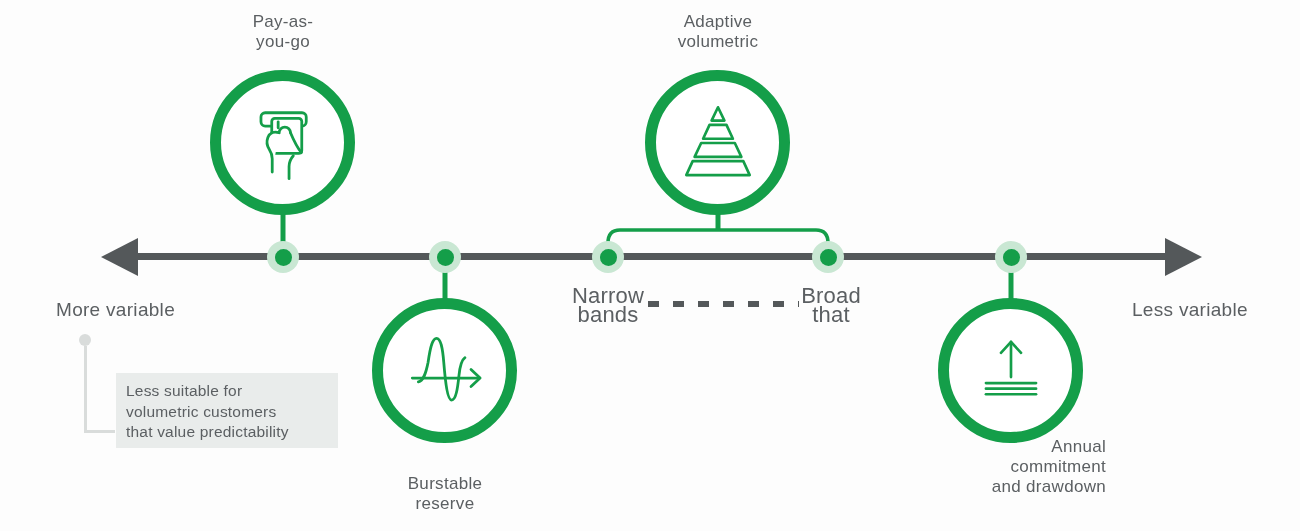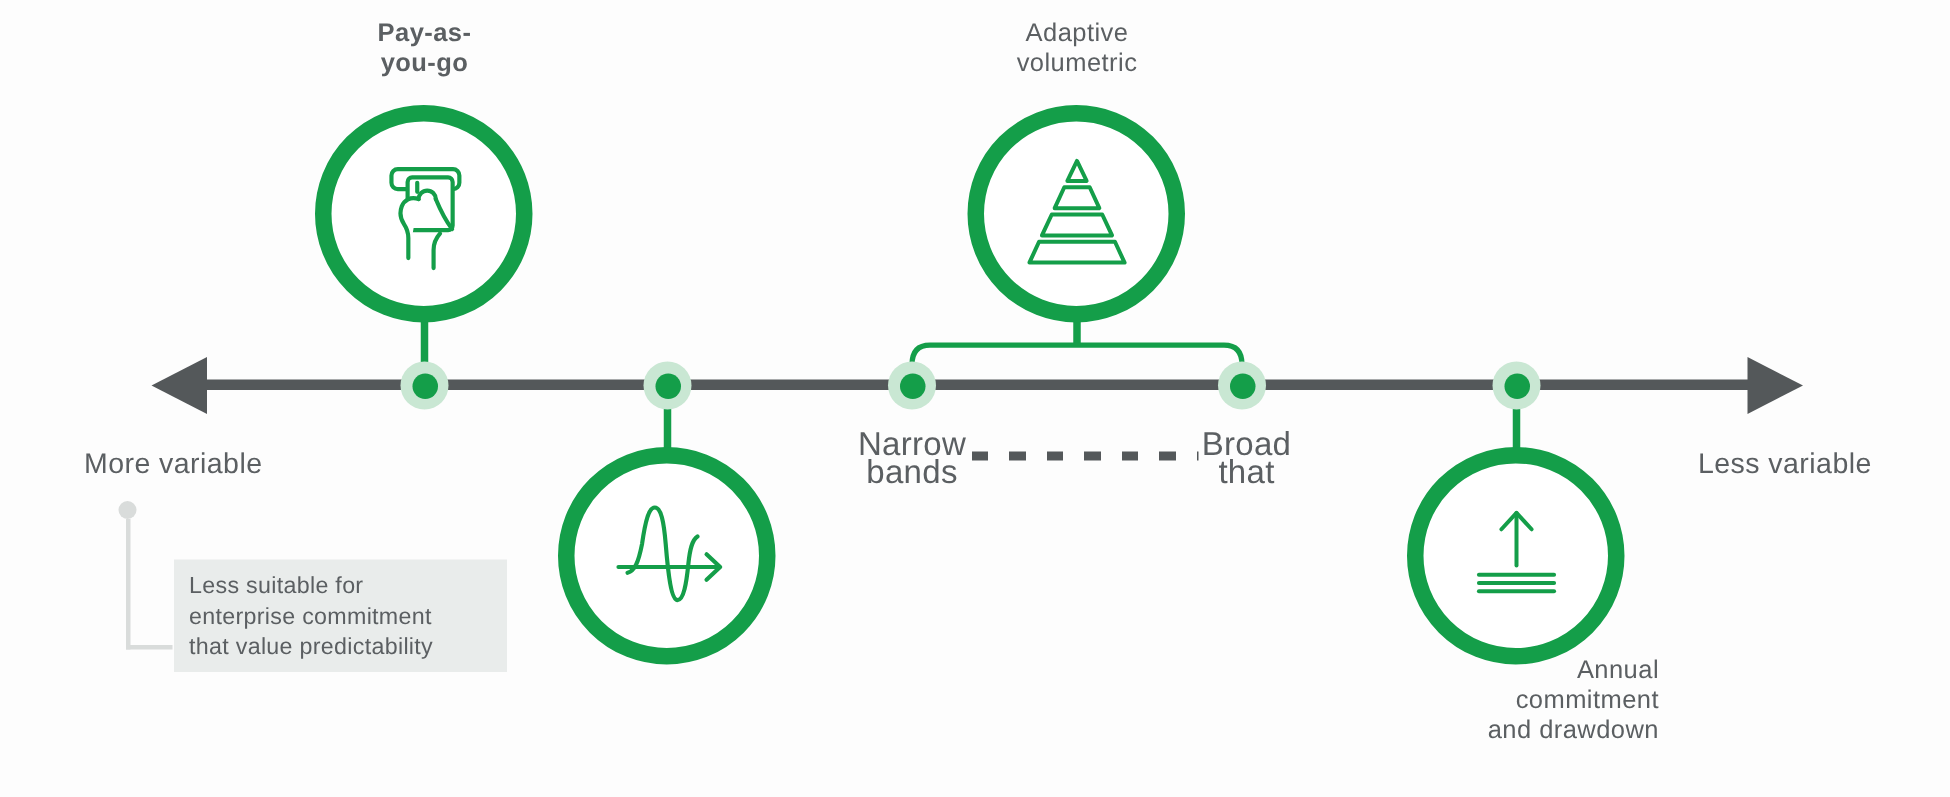--- a/index.html
+++ b/index.html
@@ -143,33 +143,35 @@
       <g fill="none" stroke="#149e49" stroke-width="2.2" stroke-linecap="round" stroke-linejoin="round">
         <path d="M38 14 V43"></path>
         <path d="M29.7 23 L38 14 L46.3 23"></path>
         <path d="M17.3 48 H58.7"></path>
         <path d="M17.3 52.6 H58.7"></path>
         <path d="M17.3 57.2 H58.7"></path>
       </g>
     </svg>
   </div>
 
-  <div class="node-label" style="left:188px; top:12px;font-weight:bold;">Pay-as-
+  <div class="node-label" style="left:188px; top:12px;">Pay-as-
 you-go</div>
+  <div class="node-label" style="left:350px; top:474px;">Burstable
+reserve</div>
   <div class="node-label" style="left:623px; top:12px;text-align:center;">Adaptive
 volumetric</div>
   <div class="node-label" style="left:916px; top:437px;text-align:right;">Annual
 commitment
 and drawdown</div>
 
   <div class="band-label" style="left:546px; top:286px;">Narrow
 bands</div>
   <div class="band-label" style="left:769px; top:286px;">Broad
 that</div>
   <div class="dashes"></div>
 
   <div class="note-dot"></div>
   <div class="note-elbow"></div>
   <div class="note-box">Less suitable for
-enterprise commitment
+volumetric customers
 that value predictability</div>
 
 </div>
 
 </body></html>

